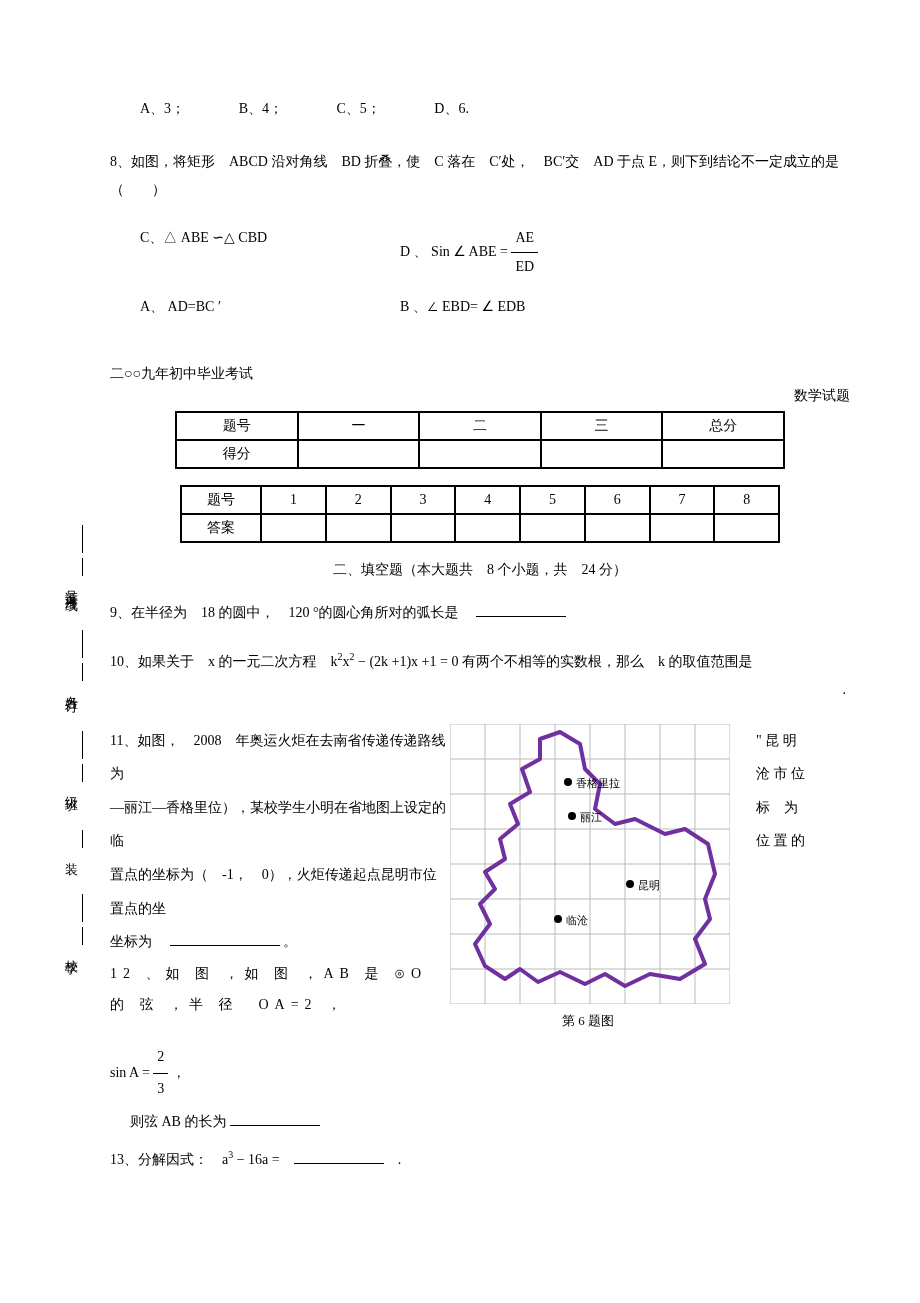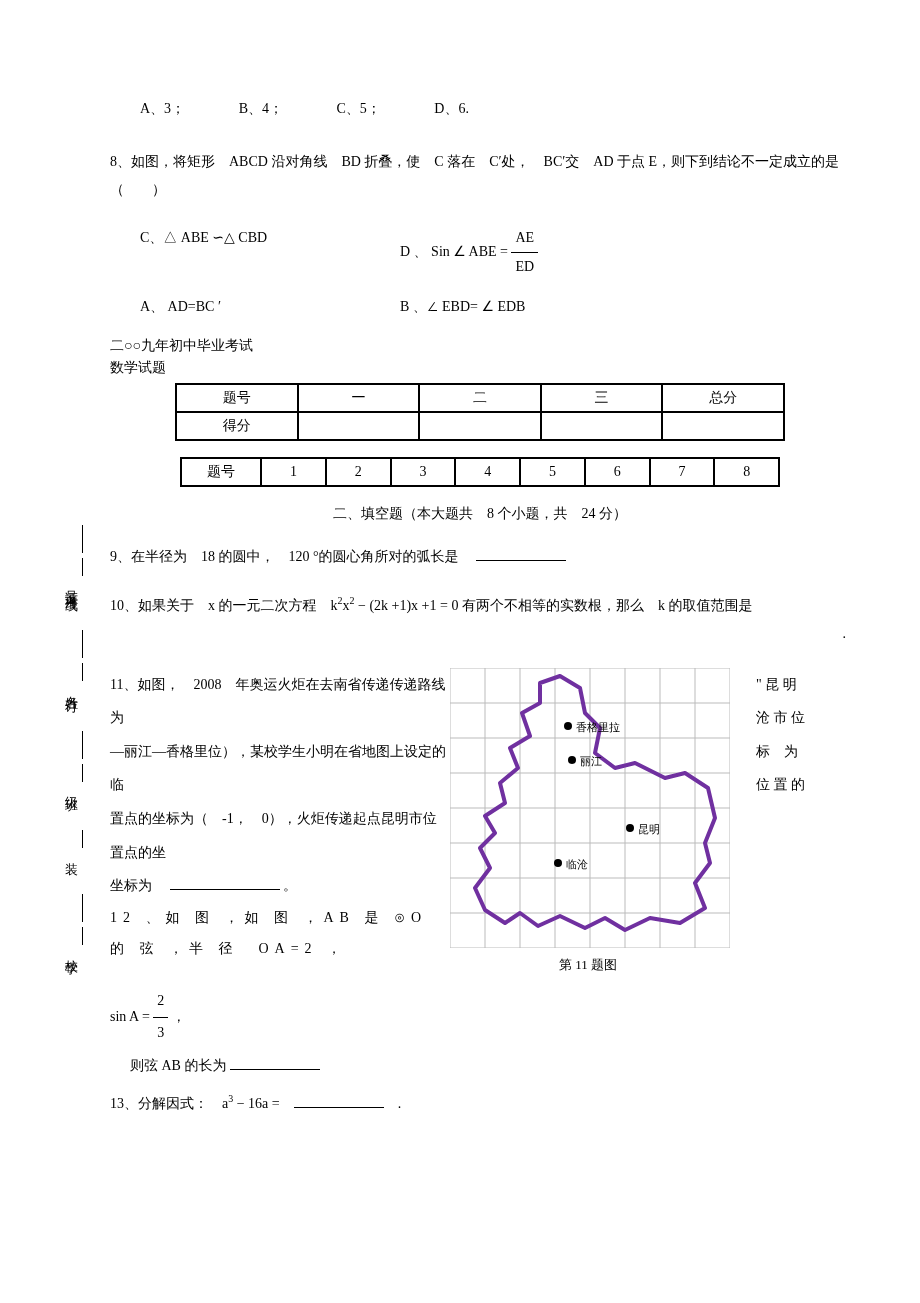--- a/index.html
+++ b/index.html
@@ -13,30 +13,30 @@
       position: relative;
     }
     .page {
       position: absolute;
       left: 110px;
       top: 100px;
       width: 740px;
     }
     .options-7 { margin-left: 30px; margin-bottom: 30px; }
     .options-7 span { margin-right: 50px; }
-    .q8 { margin-bottom: 16px; line-height: 2; }
+    .q8 { margin-bottom: 44px; line-height: 2; }
     .q8-options { margin-left: 30px; margin-top: 20px; }
     .opt-row { display: flex; margin-bottom: 12px; }
     .opt-left { width: 260px; }
     .opt-right { flex: 1; }
     .frac { display: inline-block; vertical-align: middle; text-align: center; }
     .frac .num { display: block; border-bottom: 1px solid #000; padding: 0 4px; }
     .frac .den { display: block; padding: 0 4px; }
     .exam-title { text-align: left; margin-top: 8px; margin-bottom: 4px; }
-    .exam-subtitle { text-align: left; margin-bottom: 6px; }
+    .exam-subtitle { text-align: right; margin-bottom: 6px; }
     .score-table { width: 610px; margin: 0 auto 16px auto; border-collapse: collapse; }
     .score-table td { border: 2px solid #000; height: 28px; text-align: center; font-size: 14px; width: 20%; }
     .section1 { margin-bottom: 10px; line-height: 2; }
     .ans-table { width: 600px; margin: 0 auto 16px auto; border-collapse: collapse; }
     .ans-table td { border: 2px solid #000; height: 28px; text-align: center; font-size: 14px; }
     .ans-table tr td:first-child { width: 80px; }
     .section2 { margin-bottom: 20px; margin-top: 18px; text-align: center; }
     .q9 { margin-bottom: 20px; line-height: 2; }
     .q10 { margin-bottom: 20px; line-height: 2; }
     .q11-wrap { display: flex; margin-bottom: 14px; }
@@ -164,20 +164,31 @@
       <td>题号</td>
       <td>1</td>
       <td>2</td>
       <td>3</td>
       <td>4</td>
       <td>5</td>
       <td>6</td>
       <td>7</td>
       <td>8</td>
     </tr>
+    <tr>
+      <td>答案</td>
+      <td></td>
+      <td></td>
+      <td></td>
+      <td></td>
+      <td></td>
+      <td></td>
+      <td></td>
+      <td></td>
+    </tr>
   </tbody>
     </table>
 
   <div class="section2">二、填空题（本大题共　8 个小题，共　24 分）</div>
 
   <div class="q9">
     <span>9、在半径为　18 的圆中，　120 °的圆心角所对的弧长是　</span>
     <span class="blank"></span>
   </div>
 
@@ -228,21 +239,21 @@
 
         <circle class="city-dot" cx="118" cy="58" r="4"></circle>
         <text class="city-label" x="126" y="63">香格里拉</text>
         <circle class="city-dot" cx="122" cy="92" r="4"></circle>
         <text class="city-label" x="130" y="97">丽江</text>
         <circle class="city-dot" cx="180" cy="160" r="4"></circle>
         <text class="city-label" x="188" y="165">昆明</text>
         <circle class="city-dot" cx="108" cy="195" r="4"></circle>
         <text class="city-label" x="116" y="200">临沧</text>
       </svg>
-      <div class="map-caption">第 11 题图</div>
+      <div class="map-caption">第 6 题图</div>
     </div>
     <div class="q11-right">
       <div>" 昆 明</div>
       <div>沧 市 位</div>
       <div>标　为</div>
       <div>位 置 的</div>
     </div>
   </div>
 
   <div class="q12">

